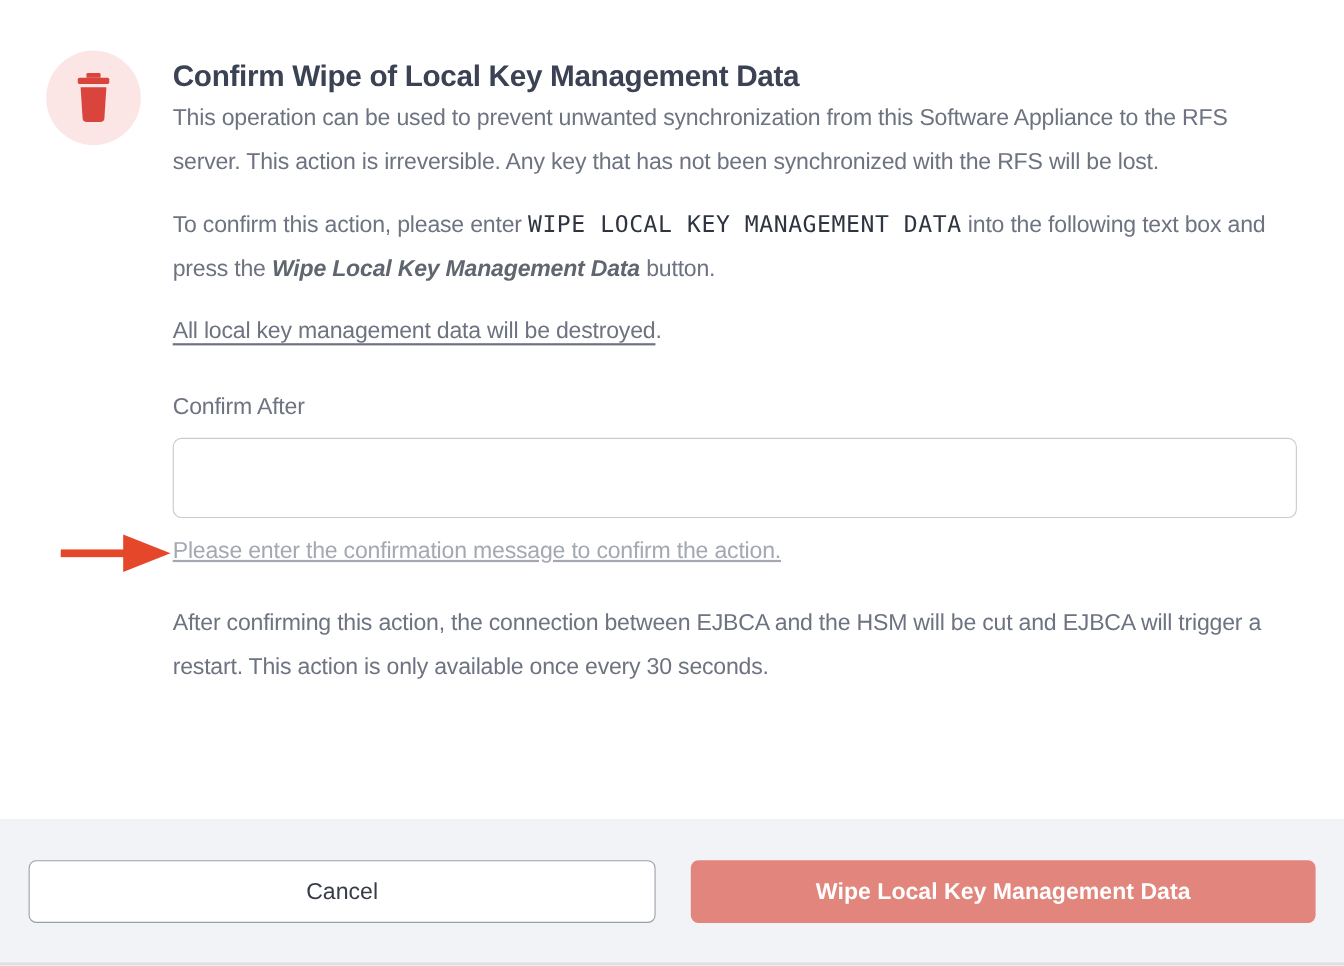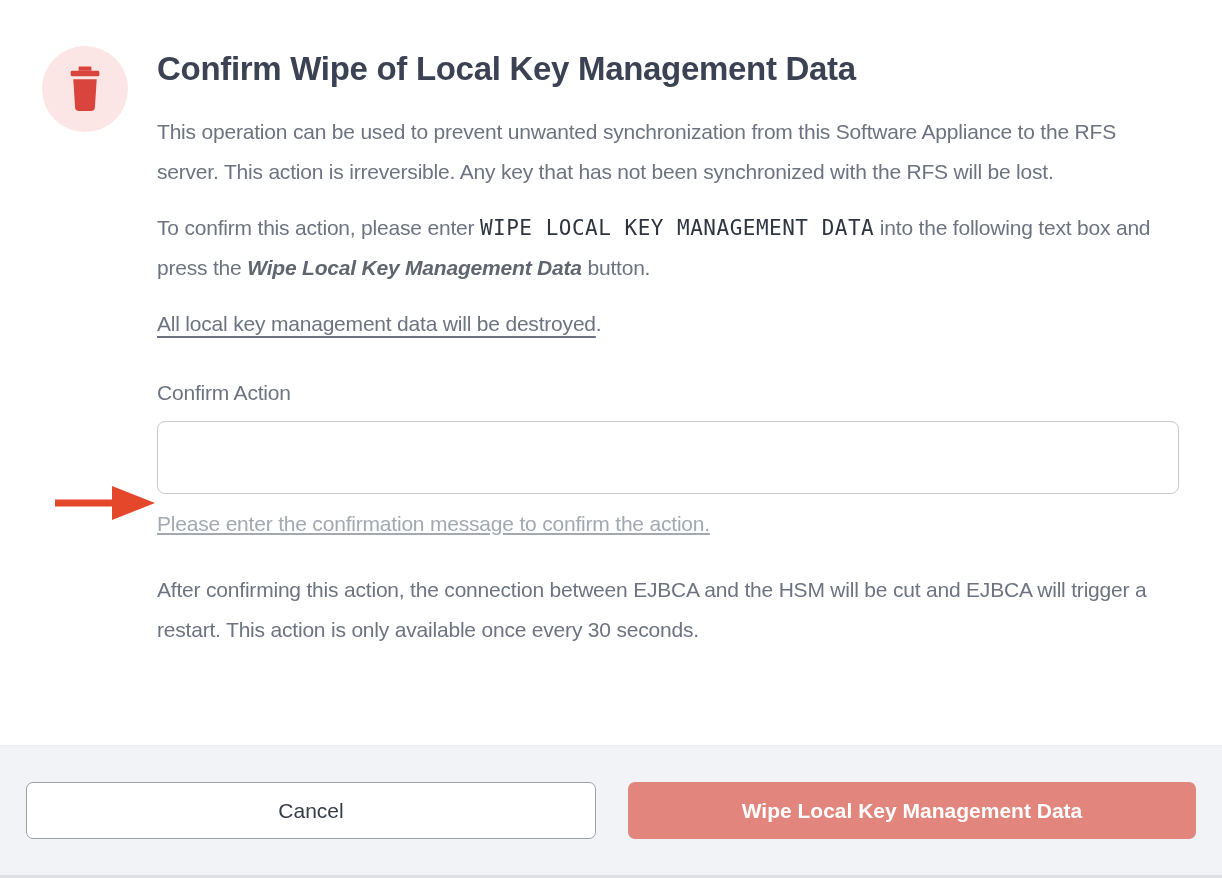--- a/index.html
+++ b/index.html
@@ -29,27 +29,27 @@
   .content {
     position:absolute;
     left:157px; top:50px;
     width:1022px;
     color:#6d7380;
     font-size:21px;
     line-height:40px;
     letter-spacing:-0.2px;
   }
   .title {
-    font-size:33px;
+    font-size:27px;
     line-height:38px;
     font-weight:700;
     color:#3b4253;
     letter-spacing:-0.3px;
   }
-  .para { margin-top:24px; }
+  .para { }
   .para.warning { margin-top:16px; }
   .para.instruction { margin-top:16px; }
   .warning u {
     text-decoration:underline;
     text-underline-offset:5px;
     text-decoration-thickness:1.5px;
   }
   .code {
     font-family:"DejaVu Sans Mono","Liberation Mono",monospace;
     font-size:21px;
@@ -152,21 +152,21 @@
 
   <div class="content">
     <div class="title">Confirm Wipe of Local Key Management Data</div>
 
     <div class="para">This operation can be used to prevent unwanted synchronization from this Software Appliance to the RFS server. This action is irreversible. Any key that has not been synchronized with the RFS will be lost.</div>
 
     <div class="para instruction"><span>To confirm this action, please enter </span><span class="code">WIPE LOCAL KEY MANAGEMENT DATA</span><span> into the following text box and press the </span><span class="em-bold-italic">Wipe Local Key Management Data</span><span> button.</span></div>
 
     <div class="para warning"><u>All local key management data will be destroyed</u><span>.</span></div>
 
-    <div class="form-label">Confirm Action</div>
+    <div class="form-label">Confirm After</div>
 
     <input class="confirm-input" type="text" value="" placeholder="" style="">
 
     <div class="helper">Please enter the confirmation message to confirm the action.</div>
 
     <div class="para outro">After confirming this action, the connection between EJBCA and the HSM will be cut and EJBCA will trigger a restart. This action is only available once every 30 seconds.</div>
   </div>
 
   <div class="arrow-annotation">
     <svg viewBox="0 0 100 36" width="100" height="36" aria-hidden="true">

